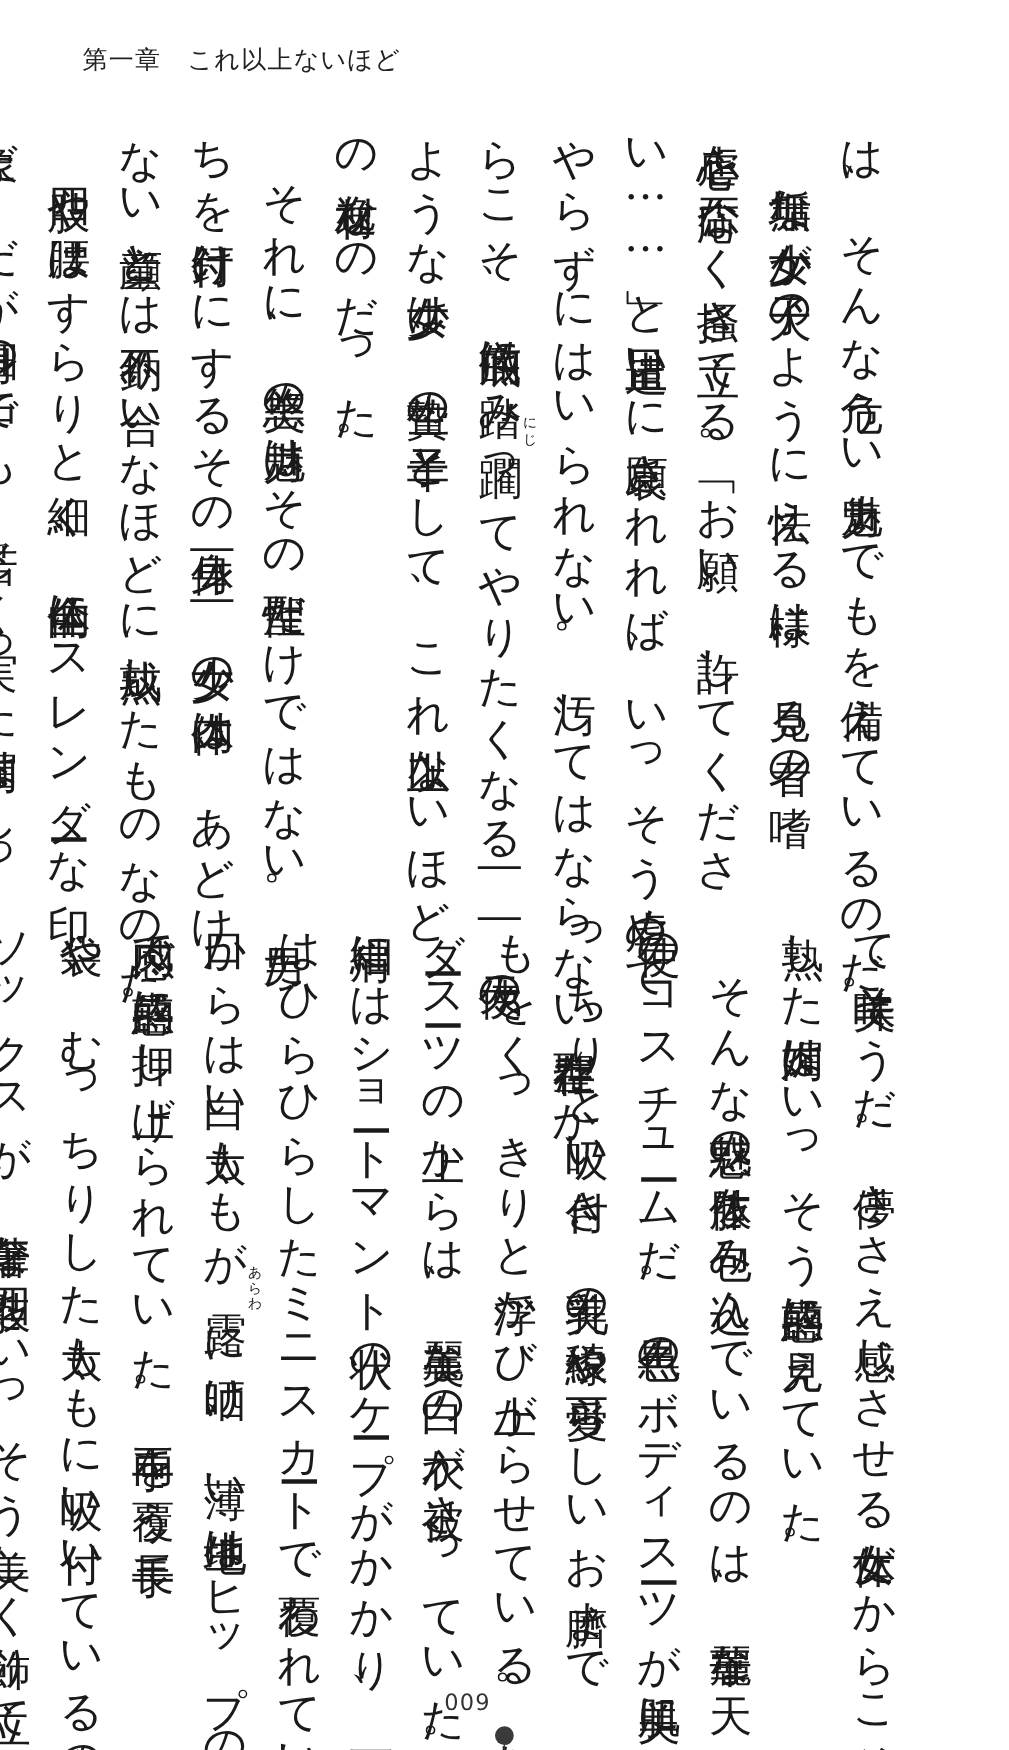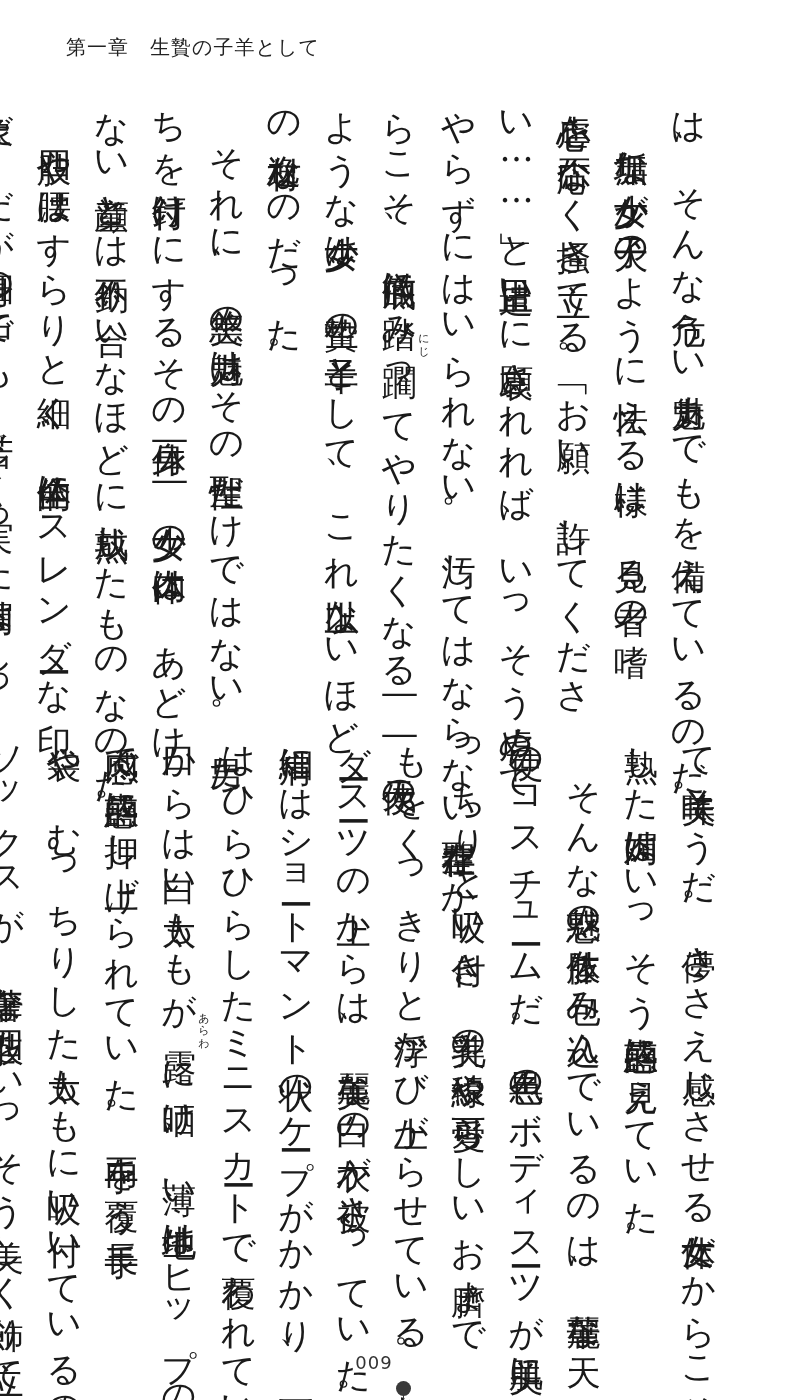--- a/index.html
+++ b/index.html
@@ -36,21 +36,21 @@
     position: absolute; left: 396px; top: 1381px;
     width: 15px; height: 15px; border-radius: 50%; background: #3a3a3a;
   }
   .page-dot-stem {
     position: absolute; left: 403px; top: 1394px; width: 1px; height: 6px; background: #3a3a3a;
   }
 </style>
 </head>
 <body>
 
-<div class="running-head">第一章　生贄の子羊として</div>
+<div class="running-head">第一章　これ以上ないほど</div>
 
 <div class="block block-top" id="upper">
     <span class="col">は、そんな危うい魅力までもを備えているのだ。</span>
     <span class="col indent">無垢な少女が子犬のように怯える様は、見る者の嗜</span>
     <span class="col">虐心を否応なく掻き立てる。「お願い、許してくださ</span>
     <span class="col">い……」と上目遣いに哀願されれば、いっそう虐めて</span>
     <span class="col">やらずにはいられない。汚してはならない聖存在だか</span>
     <span class="col"><span>らこそ、徹底的に踏み</span><ruby><span>躙</span><rt>にじ</rt></ruby><span>ってやりたくなる――天使の</span></span>
     <span class="col">ような少女は、生贄の子羊として、これ以上ないほど</span>
     <span class="col">の逸材なのだった。</span>

